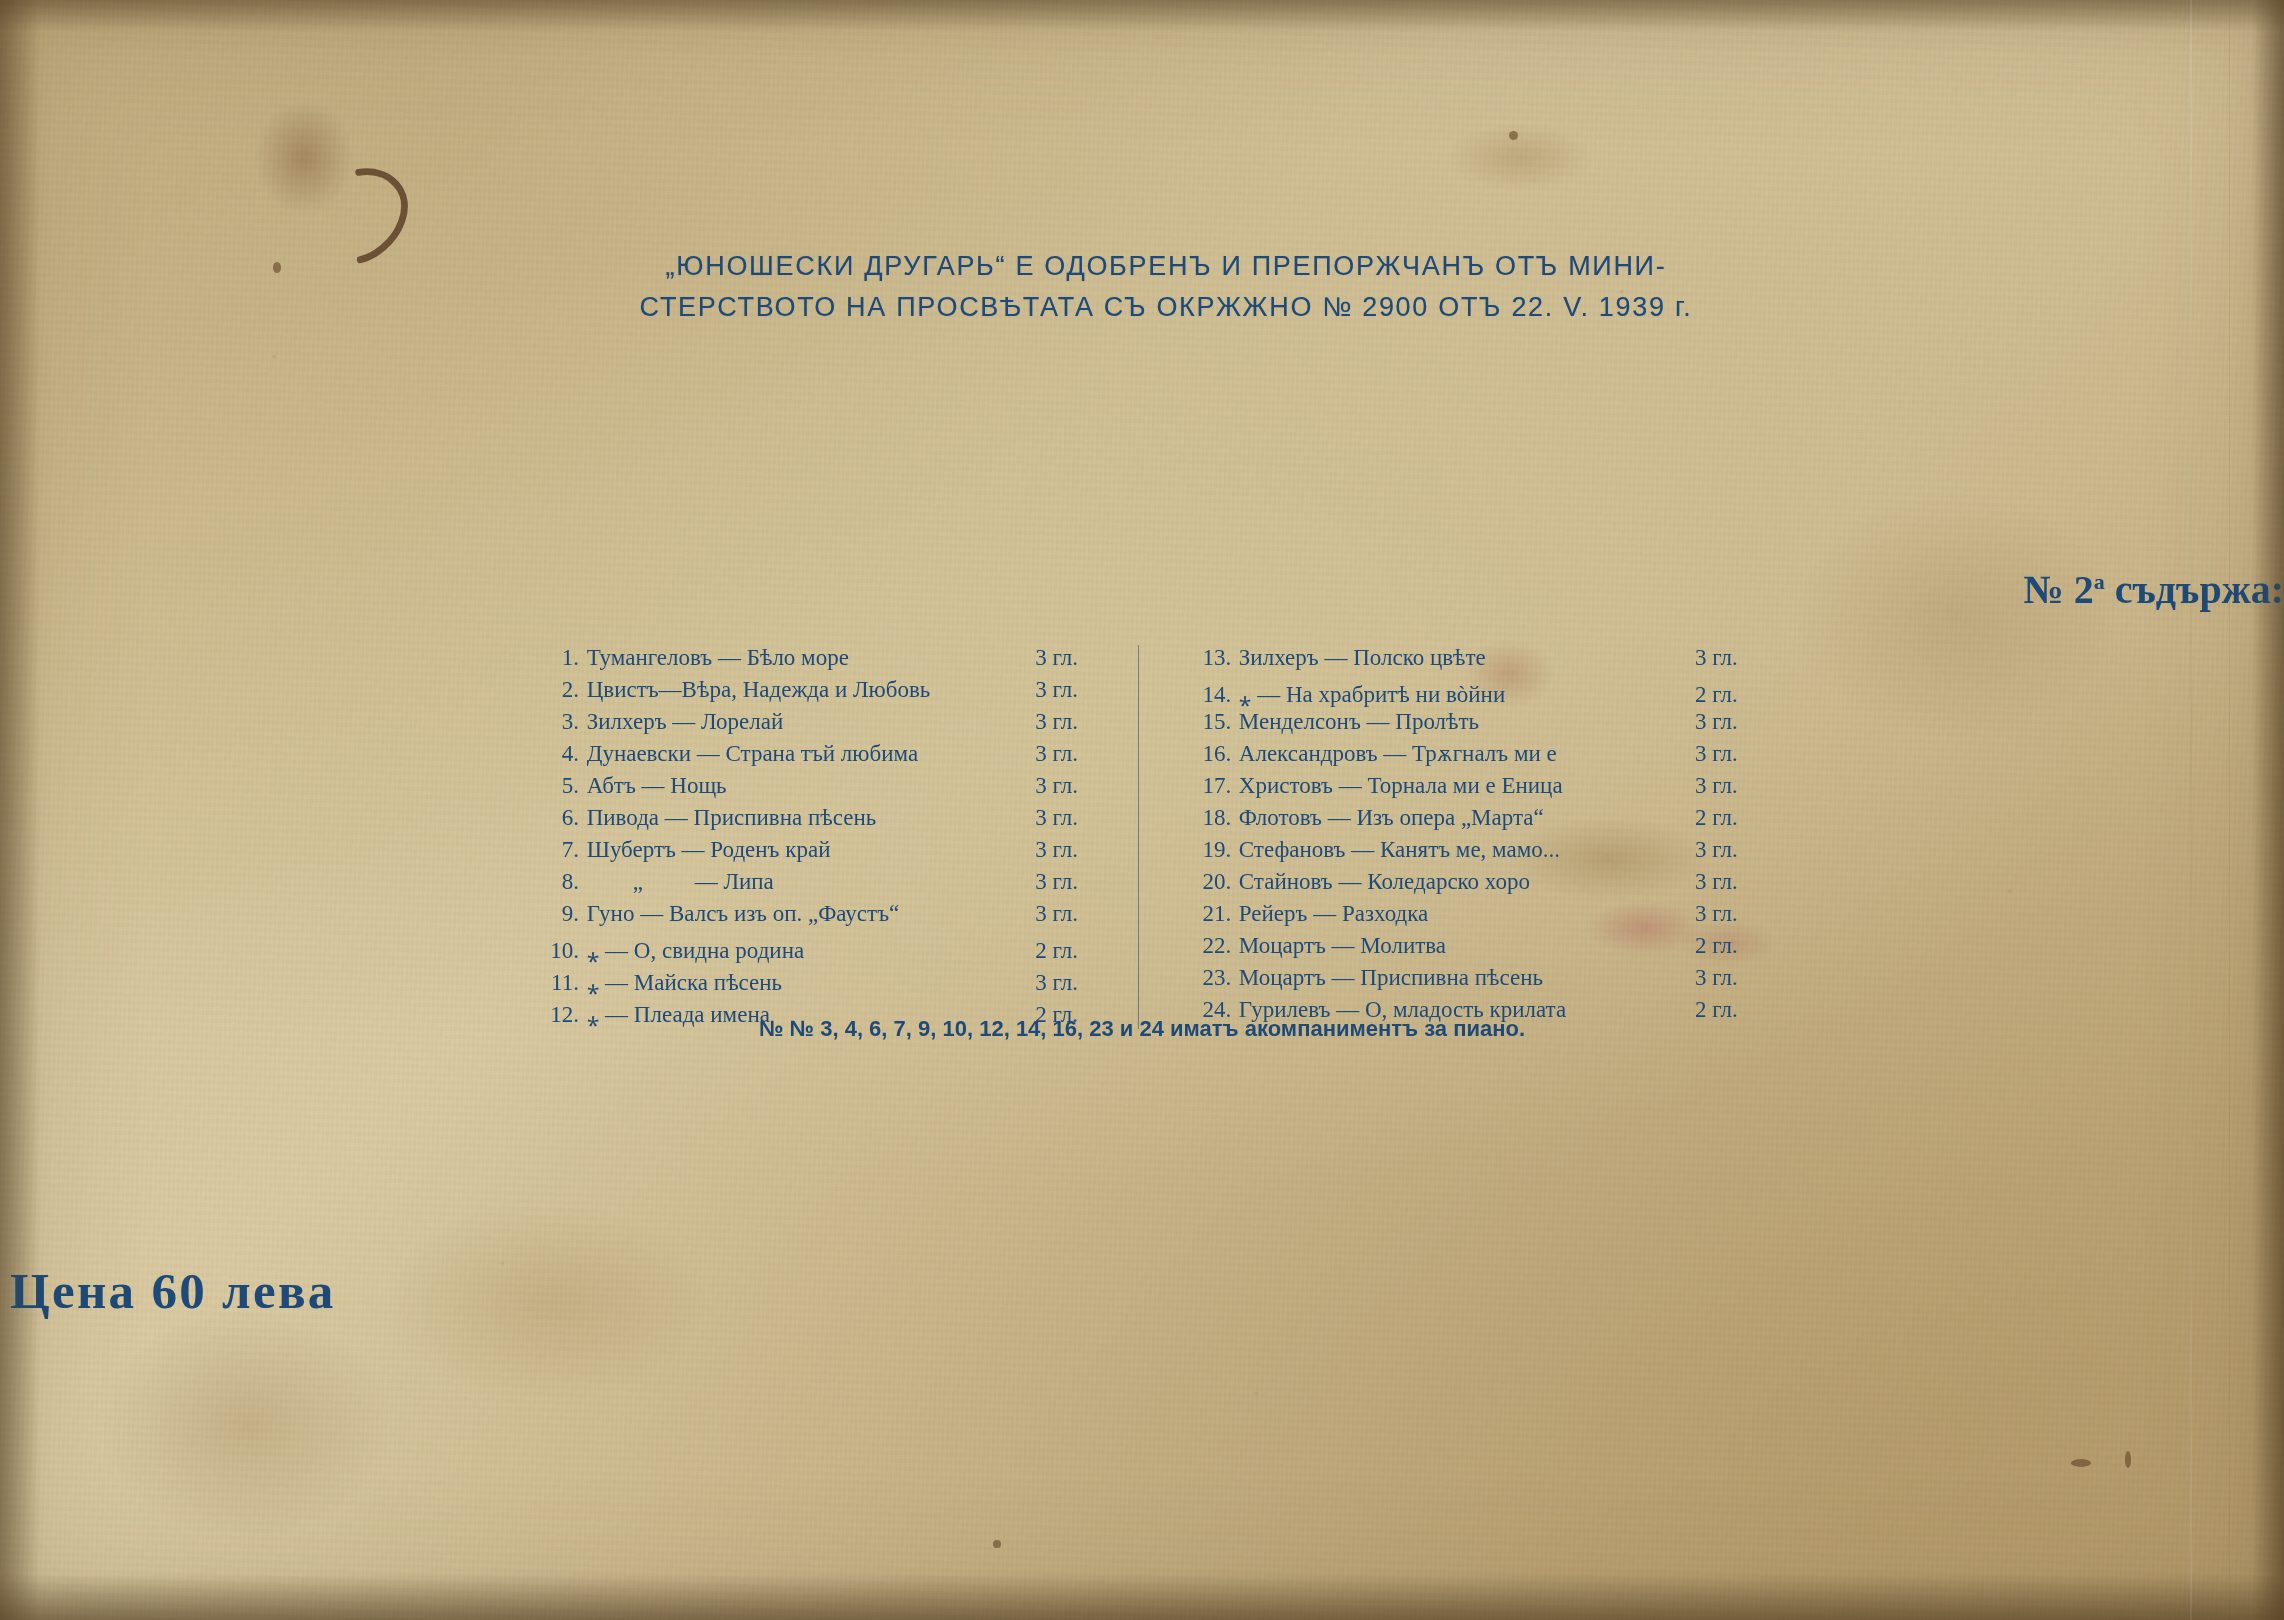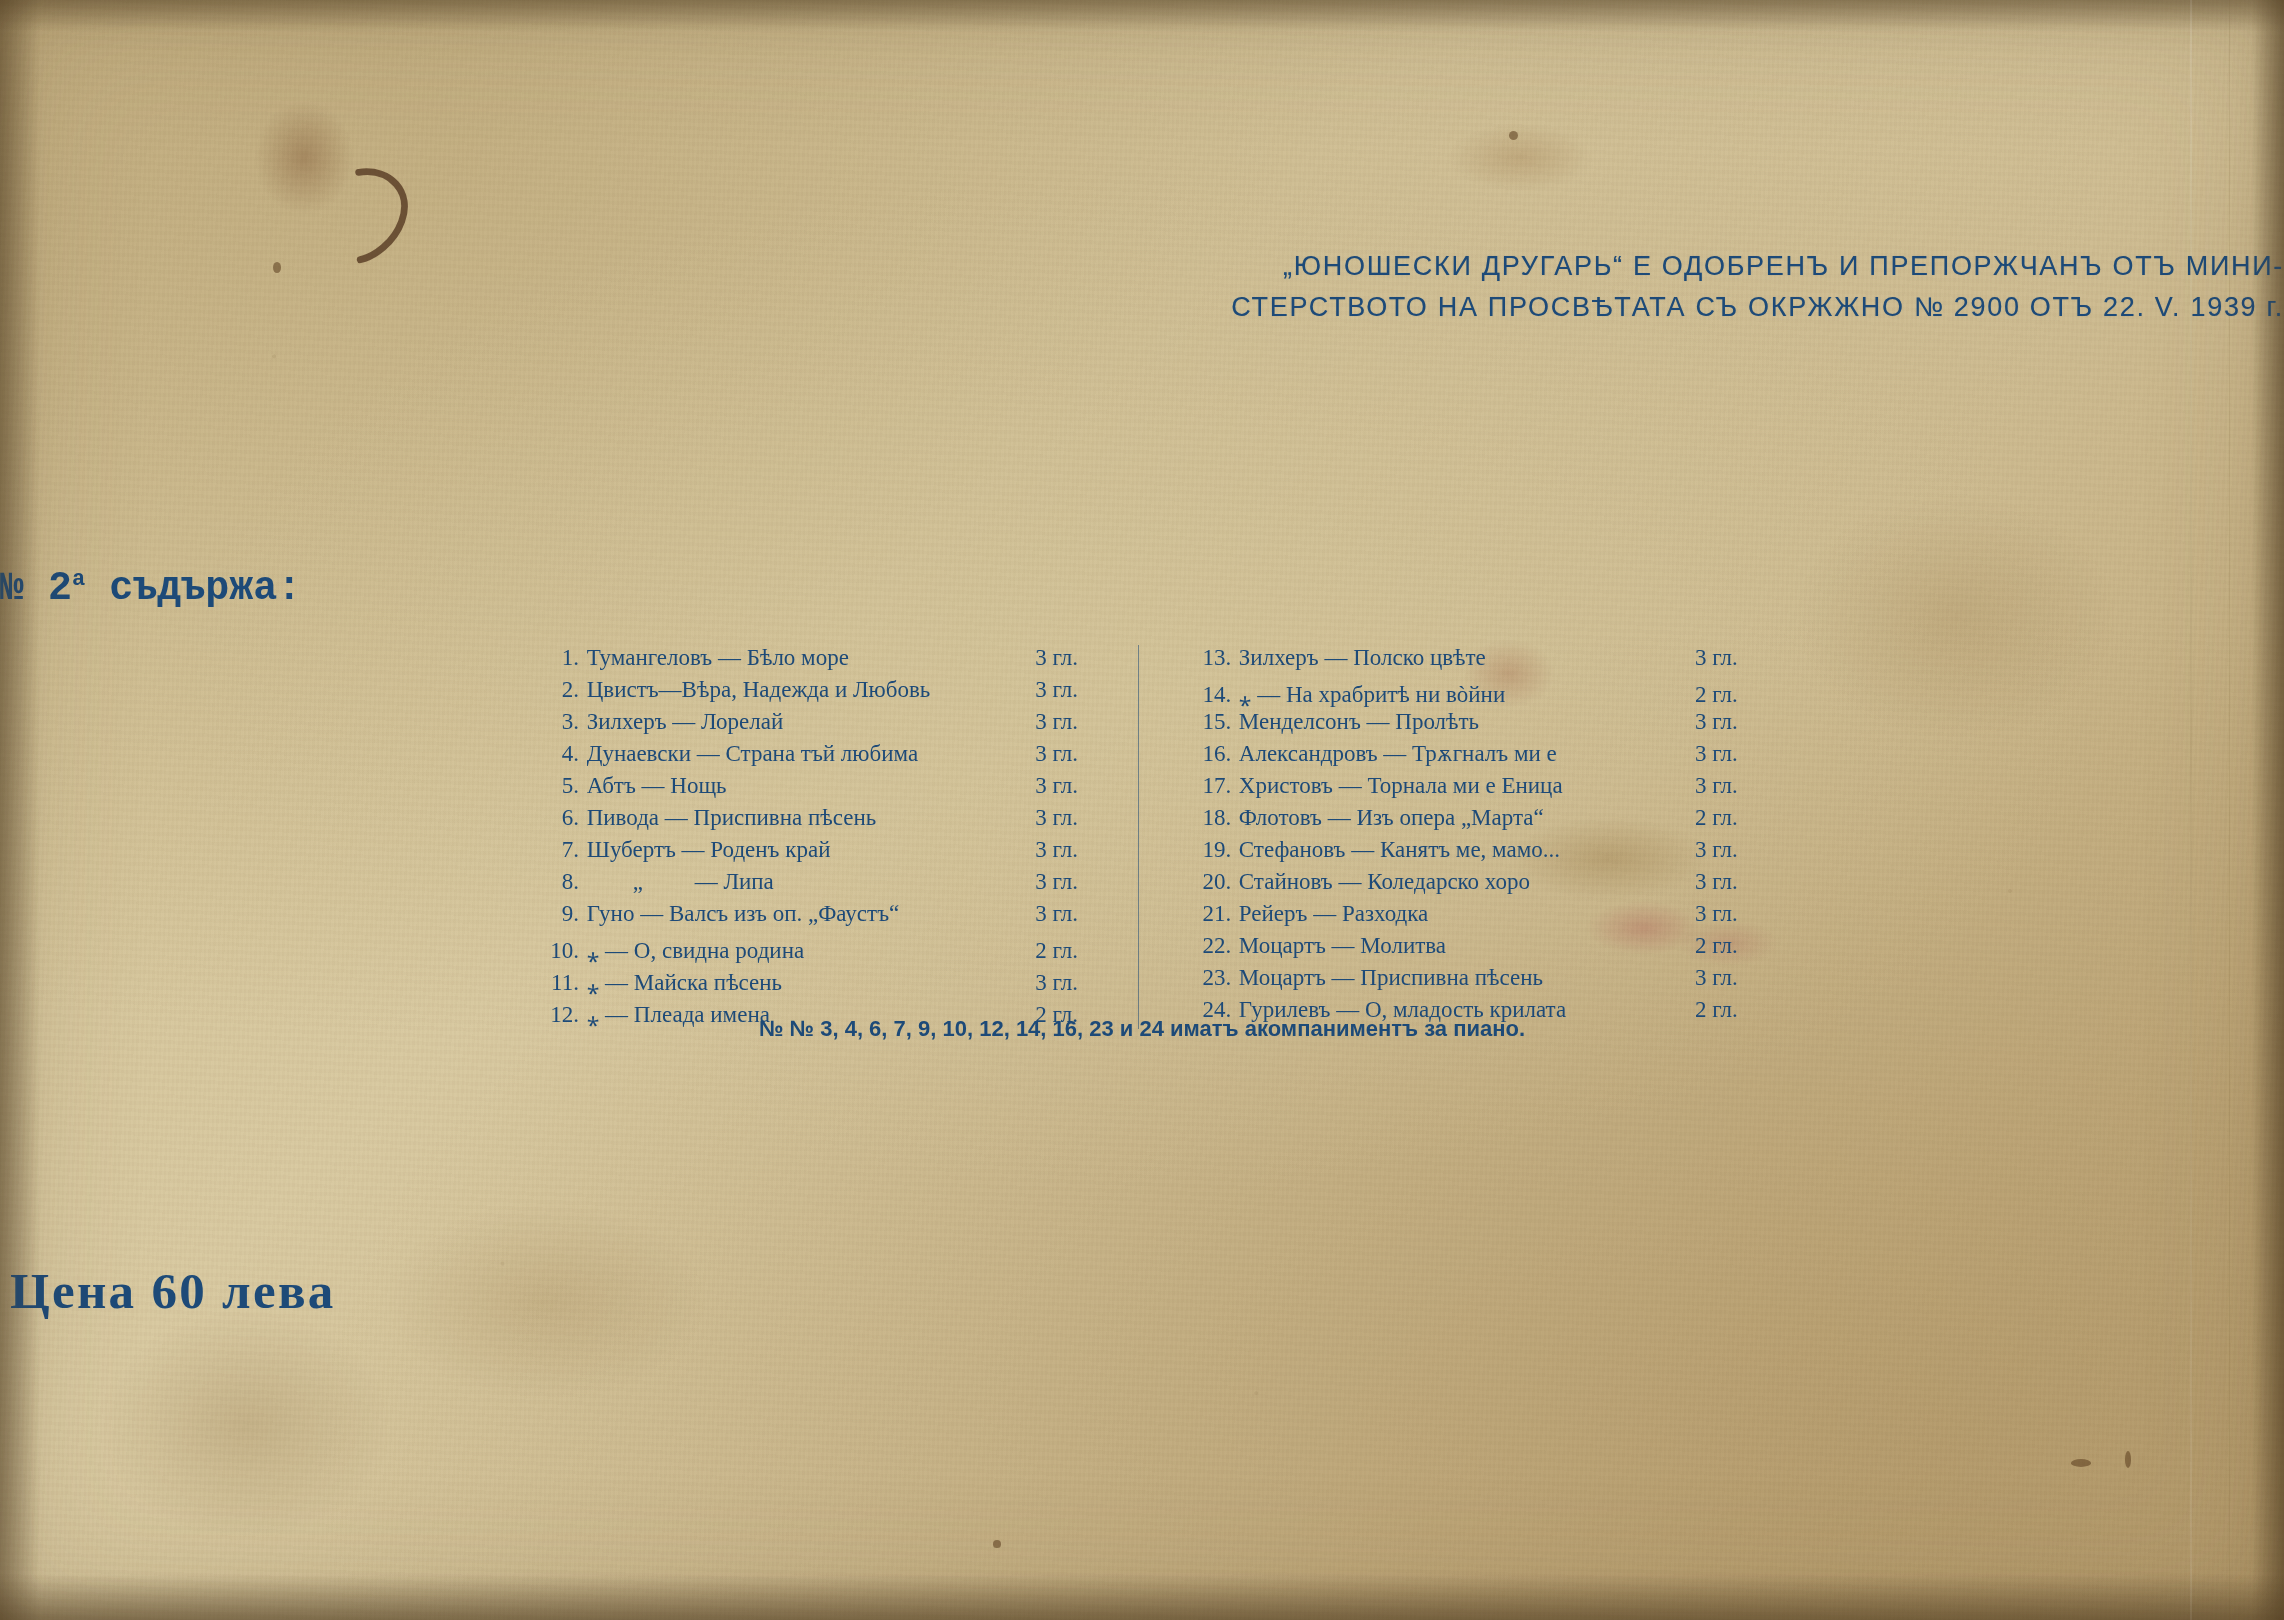--- a/index.html
+++ b/index.html
@@ -114,36 +114,36 @@
 
   
   .ink {
     color: #1f4b78;
     position: absolute;
   }
 
   #approval {
     left: 0; right: 0;
     top: 246px;
-    text-align: right;
+    text-align: center;
     font-size: 27px;
     letter-spacing: 1.7px;
     line-height: 1.52;
     font-weight: 500;
     color: #1d4a78;
     text-shadow: 0 0 0.8px rgba(30,74,120,0.35);
     padding-left: 48px;
   }
   #approval .ln { display: block; }
 
   #contents-title {
     left: 0; right: 0;
     top: 566px;
-    text-align: left;
-    font-family: Liberation Mono, monospace;
+    text-align: right;
+    font-family: Liberation Serif, serif;
     font-size: 40px;
     font-weight: bold;
     color: #1d4a78;
   }
   #contents-title sup { font-size: 0.55em; vertical-align: super; }
 
   #toc {
     position: absolute;
     left: 531px;
     top: 645px;

